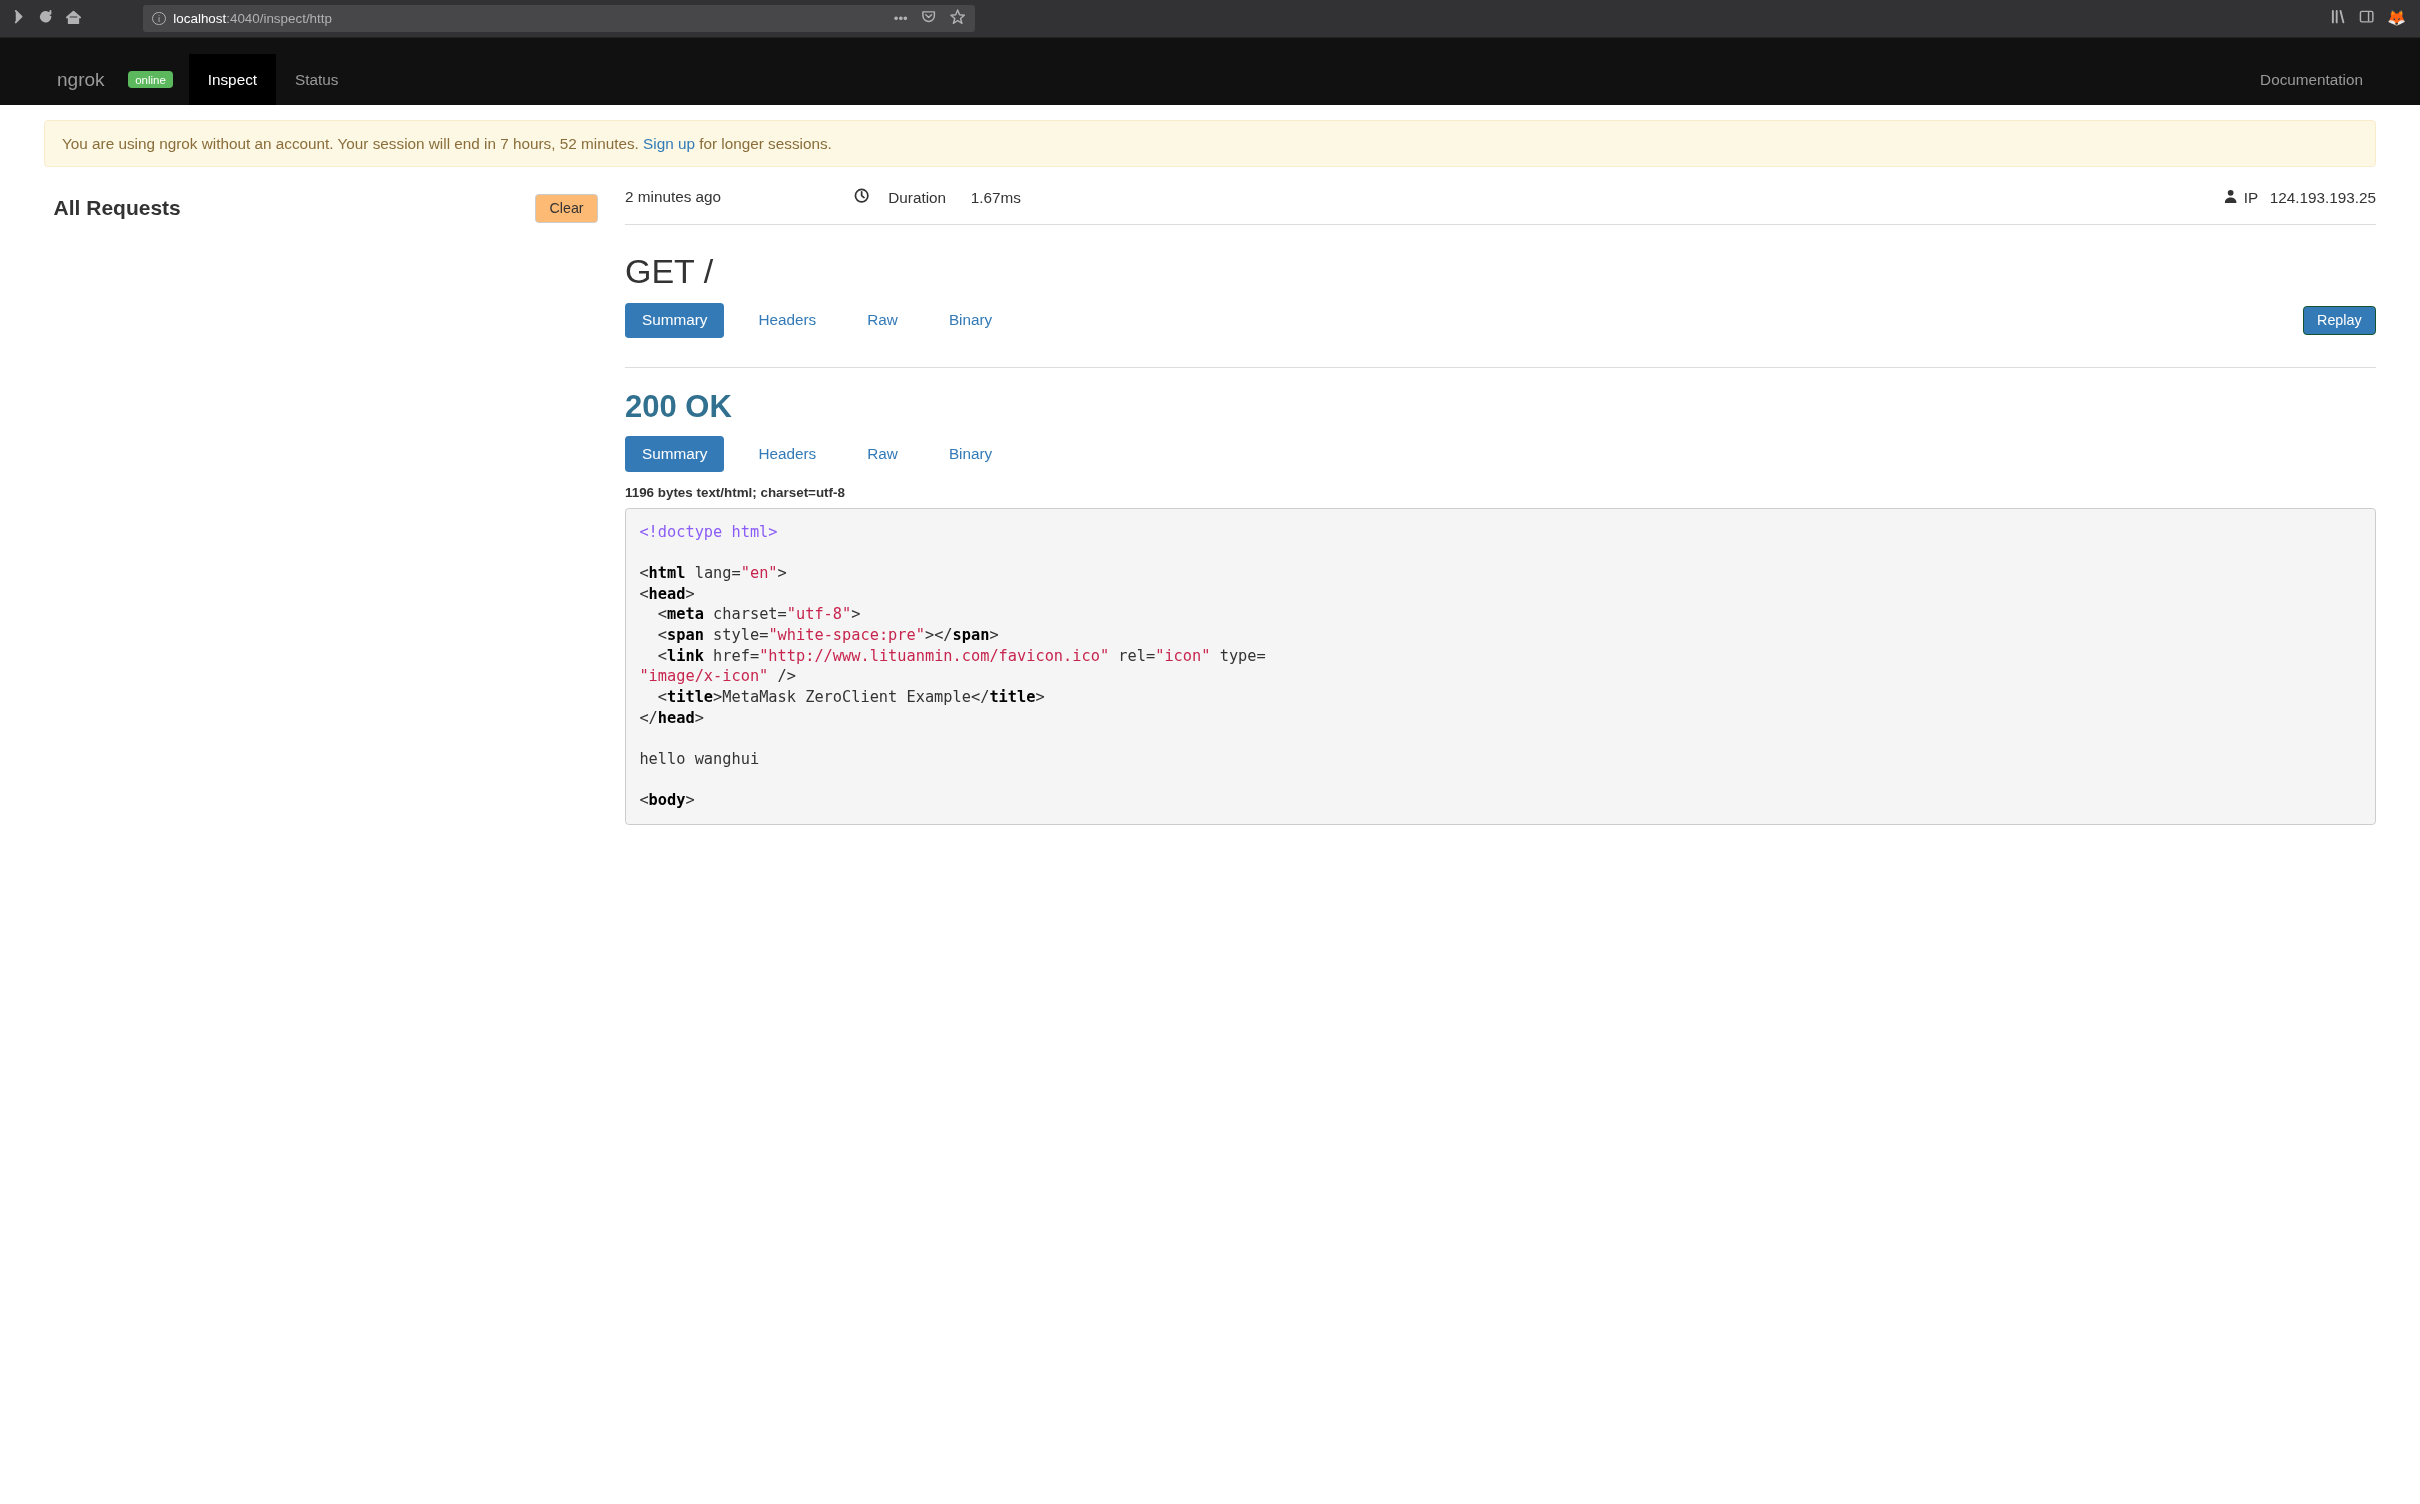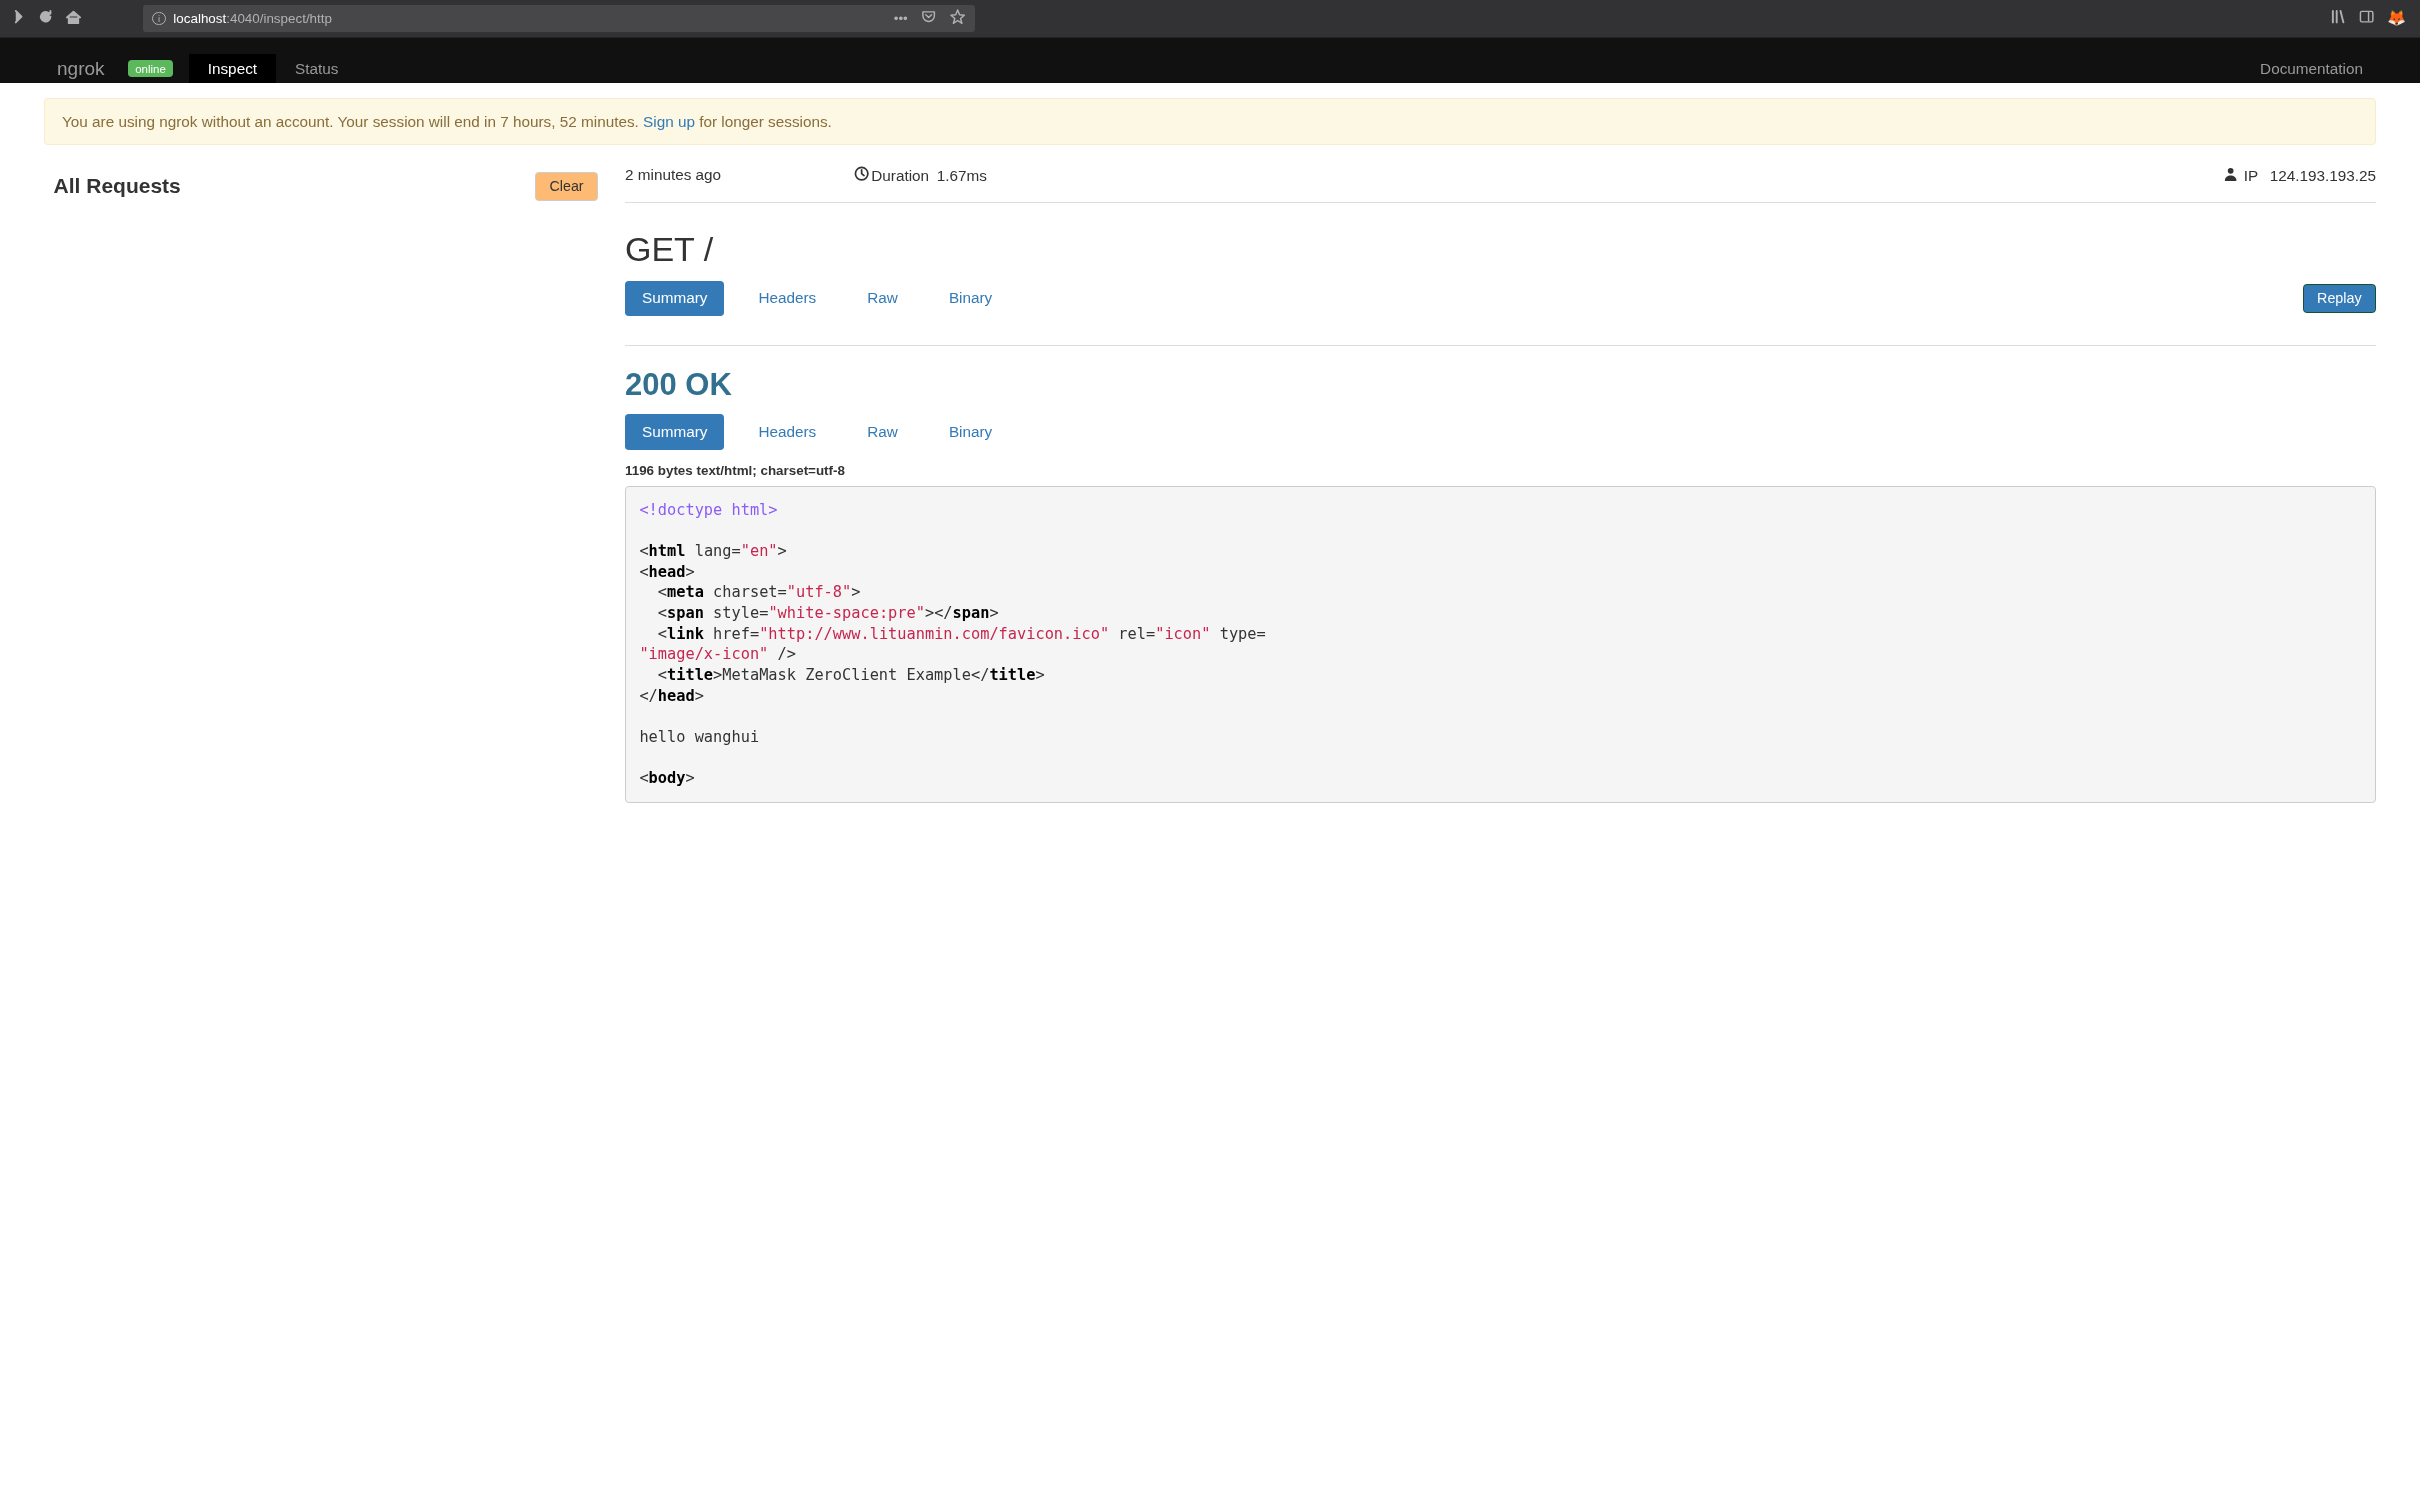--- a/index.html
+++ b/index.html
@@ -41,21 +41,21 @@
   }
   .chrome .url { color:#b1b1b3; }
   .chrome .url .host { color:#fff; }
   .chrome .right-icons { margin-left:auto; display:flex; gap:13.4px; align-items:center;}
   .chrome .bar-right { display:flex; gap:13.4px; align-items:center; margin-left:auto; padding-right:5.7px;}
   .chrome svg { stroke:#b1b1b3; }
 
   
   .navbar {
     background: #111;
-    height: 45px;
+    height: 67px;
     display: flex;
     align-items: stretch;
     padding: 16px 0 0 57px;
     color: #999;
   }
   .navbar .brand { color:#999; font-size:19px; display:flex; align-items:center; margin-right:23px;}
   .navbar .online-badge {
     background:#5cb85c;color:#fff;font-size:11.5px;padding:2.9px 7.6px;border-radius:3.8px;
     align-self:center;margin-right:15.3px;
   }
@@ -96,21 +96,21 @@
   table.req-table td:nth-child(3){ text-align:right; padding-right:9.6px;}
   table.req-table tr.selected { background:#000; color:#fff;}
   table.req-table tr.selected td { color:#fff;}
 
   .meta-row {
     display:flex; justify-content:flex-start; gap:57px;
     border-bottom:1px solid #ddd; padding:3.8px 0 17px 0;
     font-size:15.3px; color:#333;
   }
   .meta-row .meta-left{flex:0 0 172px;}
-  .meta-row .meta-mid{flex:0 0 191px; display:flex; align-items:center; gap:2px;}
+  .meta-row .meta-mid{flex:0 0 191px; display:flex; align-items:center; gap:19px;}
   .meta-row .meta-right{margin-left:auto; display:flex; align-items:center; gap:5.7px;}
 
   .req-title { font-size:34px; font-weight:400; margin-top:27px; }
 
   .tabrow { display:flex; gap:0; align-items:center; margin-top:11.5px;}
   .tabrow .pill {
     padding:8.6px 17px; font-size:15.3px; color:#337ab7; cursor:pointer;
     border-radius:3.8px;
   }
   .tabrow .pill.active { background:#337ab7; color:#fff;}

